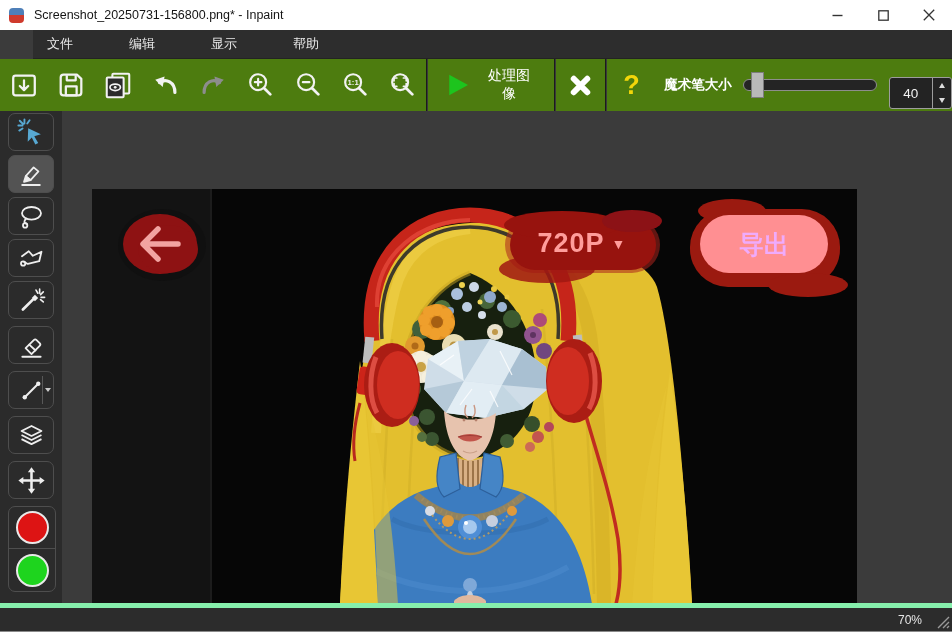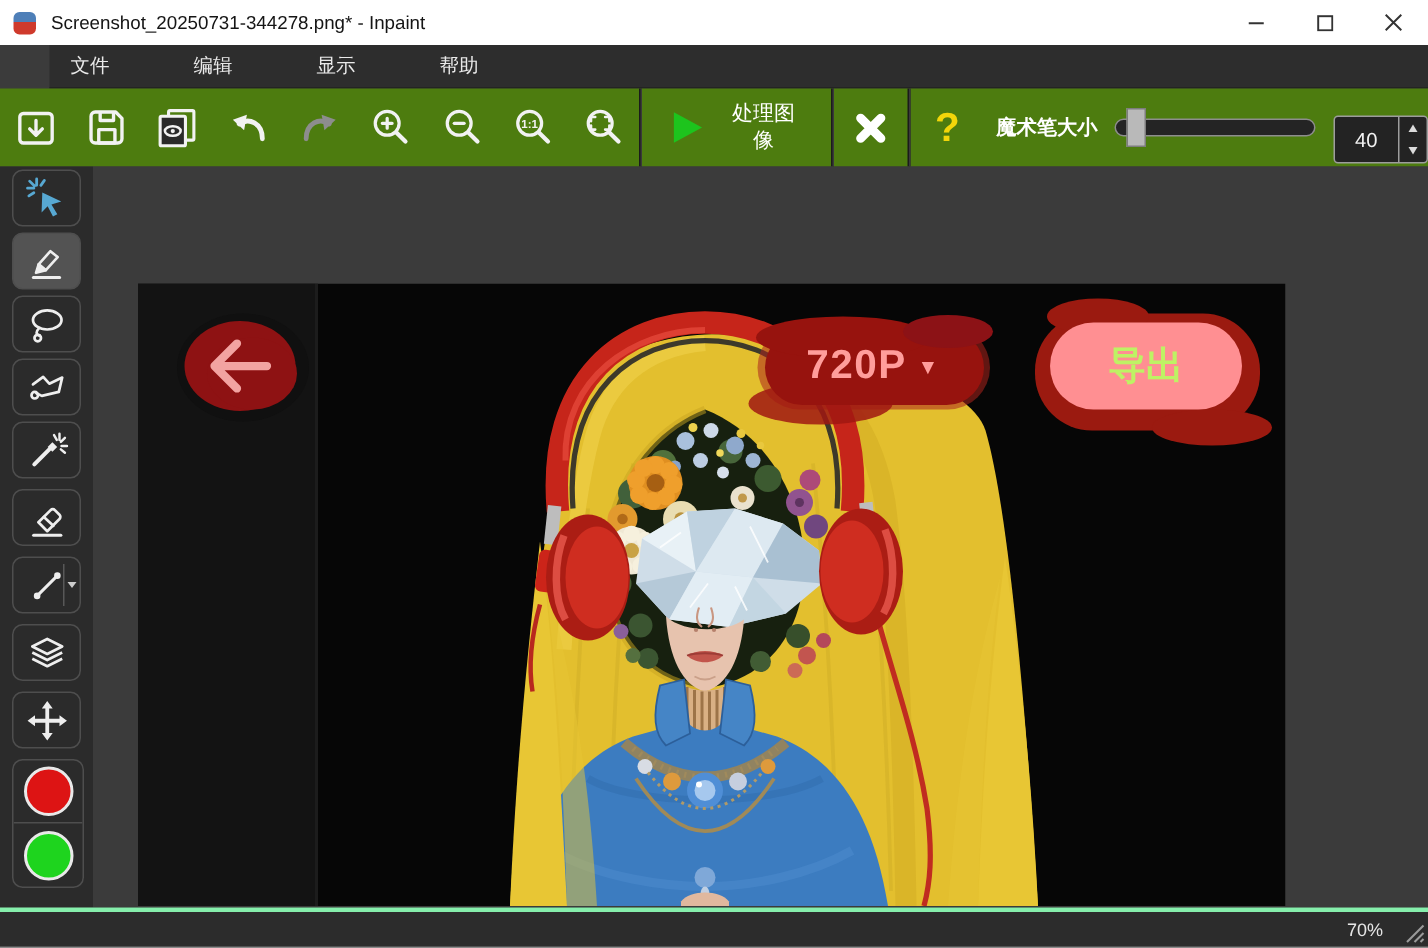--- a/index.html
+++ b/index.html
@@ -49,35 +49,35 @@
   .color-btn.first{border-bottom:1px solid #4e4e4e;}
   .swatch{width:29px;height:29px;border-radius:50%;border:2px solid #e9e9e9;box-sizing:content-box;}
   .swatch.red{background:#dd1414;}
   .swatch.green{background:#1ed41e;}
 
   .canvas{flex:1;position:relative;background:#3b3b3b;overflow:hidden;}
   .image{position:absolute;left:30px;top:78px;width:765px;height:415px;}
   .image svg{display:block;pointer-events:none;}
   .overlay-res{position:absolute;left:420px;top:39px;width:140px;text-align:center;color:#ff9d9b;font-size:27px;font-weight:bold;letter-spacing:1px;}
   .overlay-res .caret{font-size:14px;margin-left:7px;vertical-align:3px;}
-  .overlay-exp{position:absolute;left:608px;top:26px;width:128px;height:66px;line-height:58px;text-align:center;color:#bef264;font-size:25px;font-weight:bold;}
+  .overlay-exp{position:absolute;left:608px;top:26px;width:128px;height:66px;line-height:58px;text-align:center;color:#f0abfc;font-size:25px;font-weight:bold;}
 
   
-  .statusbar{flex:0 0 23px;background:#2c2c2c;border-top:3px solid #86efac;display:flex;align-items:center;justify-content:flex-end;position:relative;}
+  .statusbar{flex:0 0 23px;background:#2c2c2c;border-top:5px solid #86efac;display:flex;align-items:center;justify-content:flex-end;position:relative;}
   .zoom-level{color:#e6e6e6;font-size:12px;margin-right:30px;}
   .grip{position:absolute;right:2px;bottom:2px;}
 </style>
 </head>
 <body>
 
 <div class="window">
 
   <div class="titlebar">
     <span class="app-icon"></span>
-    <span class="title-text">Screenshot_20250731-344278.png* - Inpaint</span>
+    <span class="title-text">Screenshot_20250731-156800.png* - Inpaint</span>
     <div class="win-controls">
       <button class="win-btn">
         <svg width="11" height="11" viewBox="0 0 11 11">
             <path d="M0.5 5.5 H10.5" stroke="#333" stroke-width="1.4"></path>
           </svg>
       </button>
       <button class="win-btn">
         <svg width="11" height="11" viewBox="0 0 11 11">
             <rect x="0.8" y="0.8" width="9.4" height="9.4" fill="none" stroke="#333" stroke-width="1.3"></rect>
           </svg>

